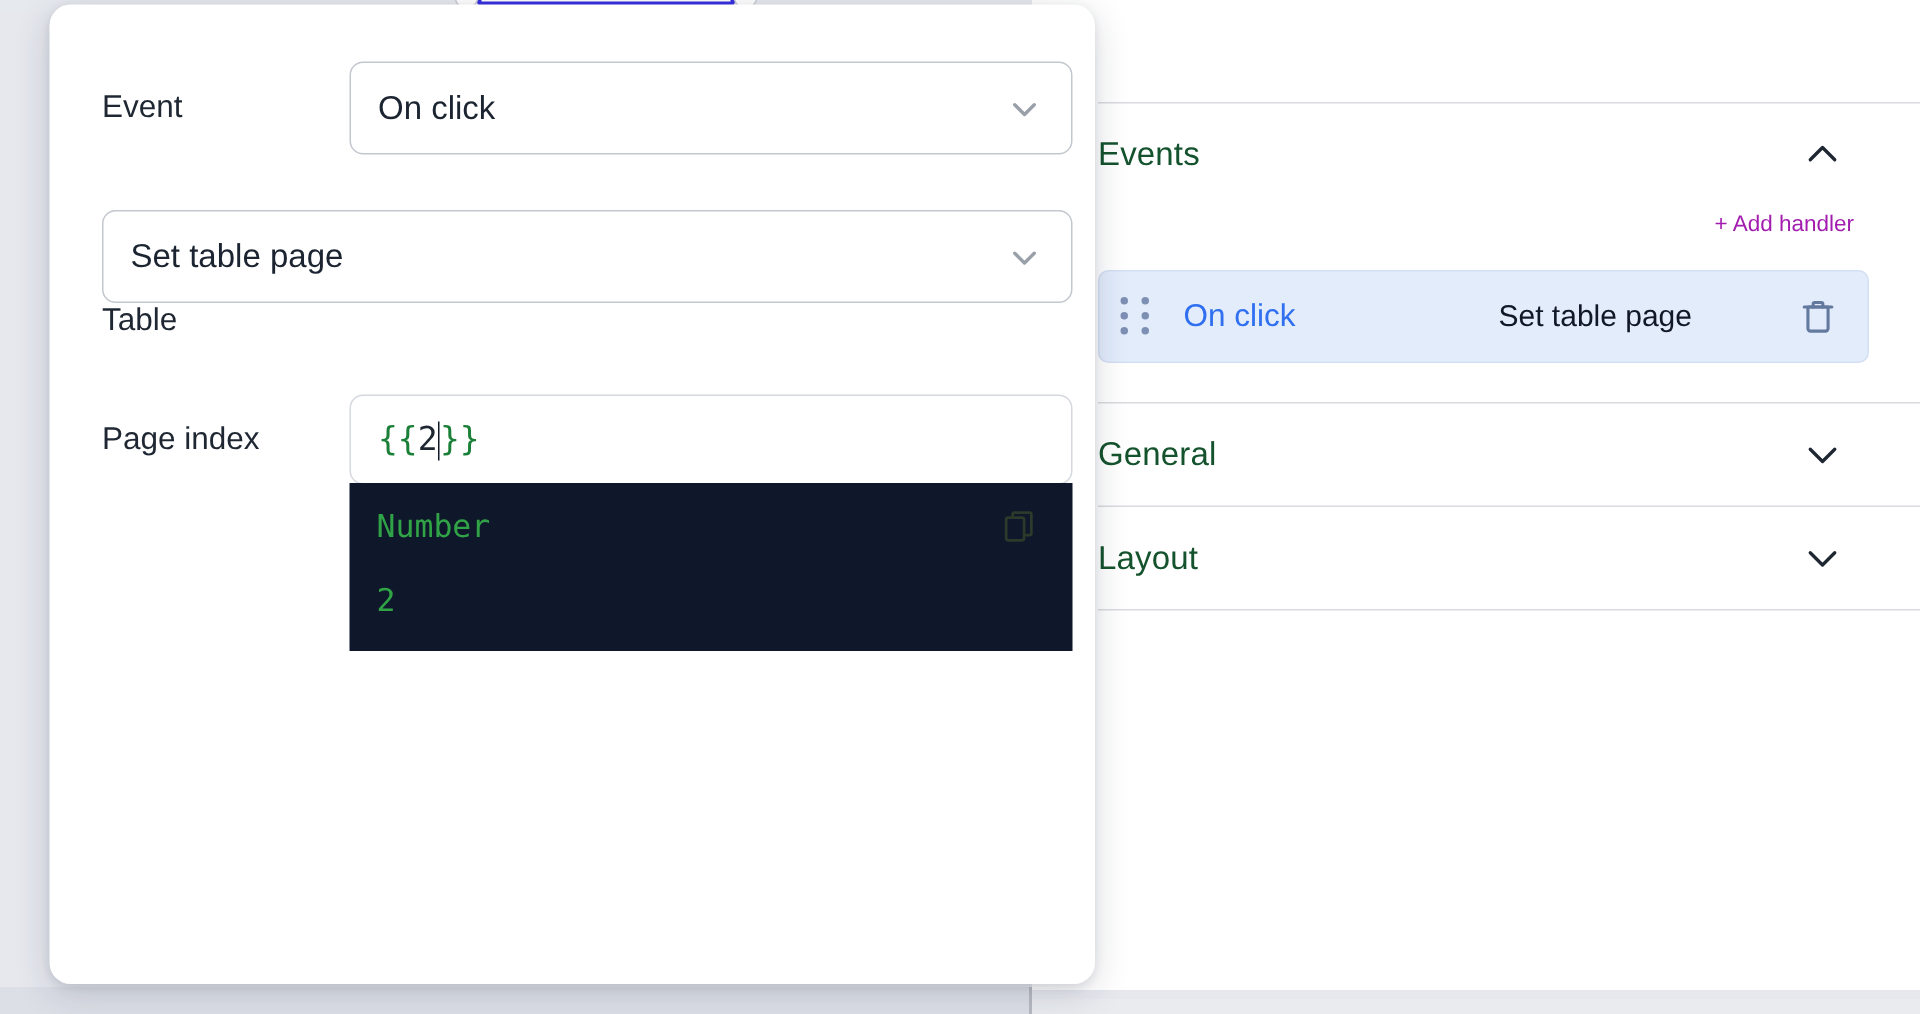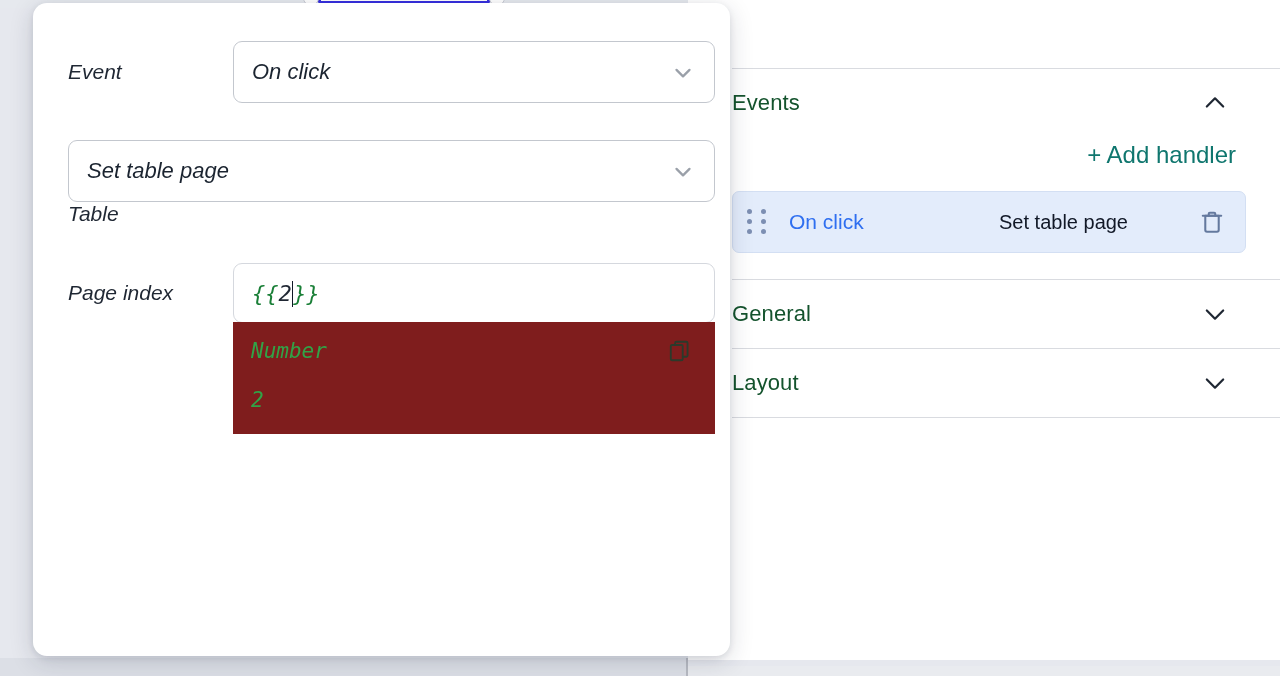--- a/index.html
+++ b/index.html
@@ -131,22 +131,22 @@
   .chevron svg { display: block; }
 
   .add-handler-row {
     display: flex;
     justify-content: flex-end;
     padding: 0 44px 0 0;
     margin-top: 4px;
     margin-bottom: 22px;
   }
   .add-handler {
-    color: #0f766e;
-    font-size: 24px;
+    color: #a21caf;
+    font-size: 15px;
     cursor: pointer;
     white-space: nowrap;
   }
 
   .handler-list {
     padding: 0 34px 0 44px;
     margin-bottom: 26px;
   }
   .handler-row {
     display: flex;
@@ -201,21 +201,20 @@
     border-radius: 14px;
     box-shadow: 0 6px 24px rgba(24,34,58,0.16), 0 2px 6px rgba(24,34,58,0.10);
     box-sizing: border-box;
     overflow: hidden;
   }
 
   .field-row {
     display: flex;
     align-items: center;
     padding: 0 0 0 35px;
-    font-style: italic;
   }
   .field-label {
     width: 165px;
     flex: 0 0 165px;
     font-size: 21px;
     color: #1f2733;
   }
   .field-control {
     flex: 1 1 auto;
     padding-right: 15px;
@@ -288,21 +287,21 @@
     width: 1.5px;
     height: 26px;
     background: #111827;
     vertical-align: middle;
     margin: 0 0 0 0;
     position: relative;
     top: 1px;
   }
 
   .eval-box {
-    background: #7f1d1d;
+    background: #0f172a;
     padding: 18px 20px 22px 18px;
     box-sizing: border-box;
     position: relative;
     margin-top: -1px;
   }
   .eval-type {
     font-family: "DejaVu Sans Mono", "Liberation Mono", monospace;
     font-size: 21px;
     color: #31a347;
     line-height: 1.1;

